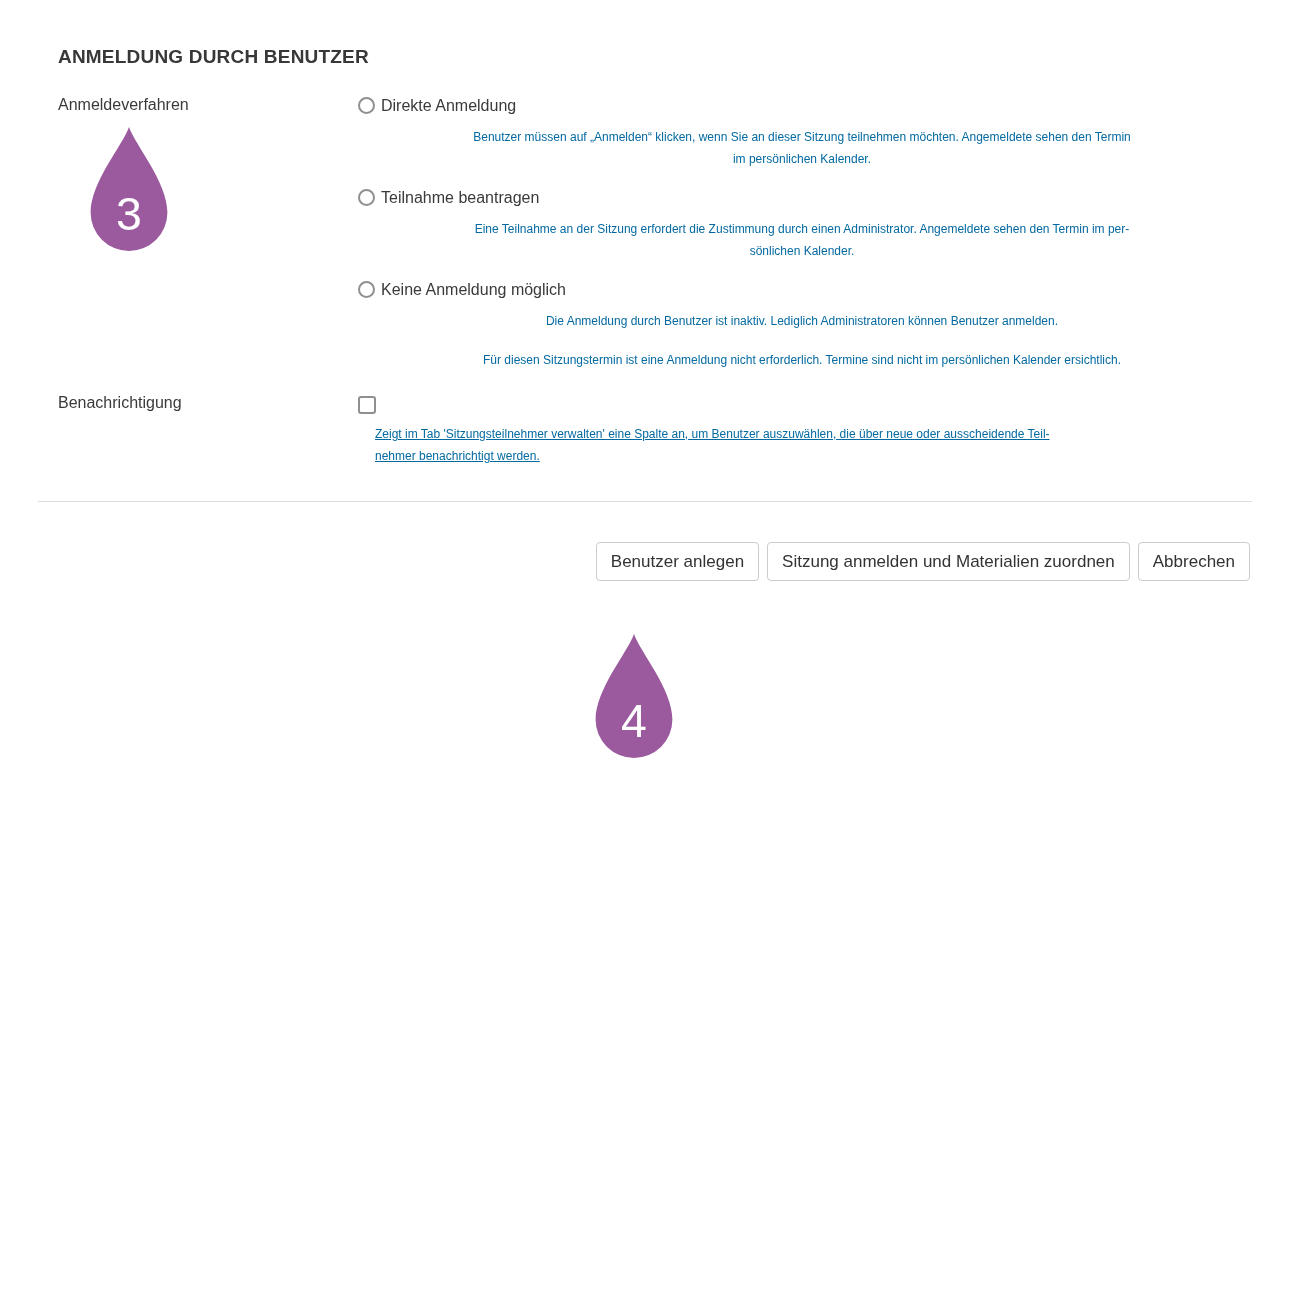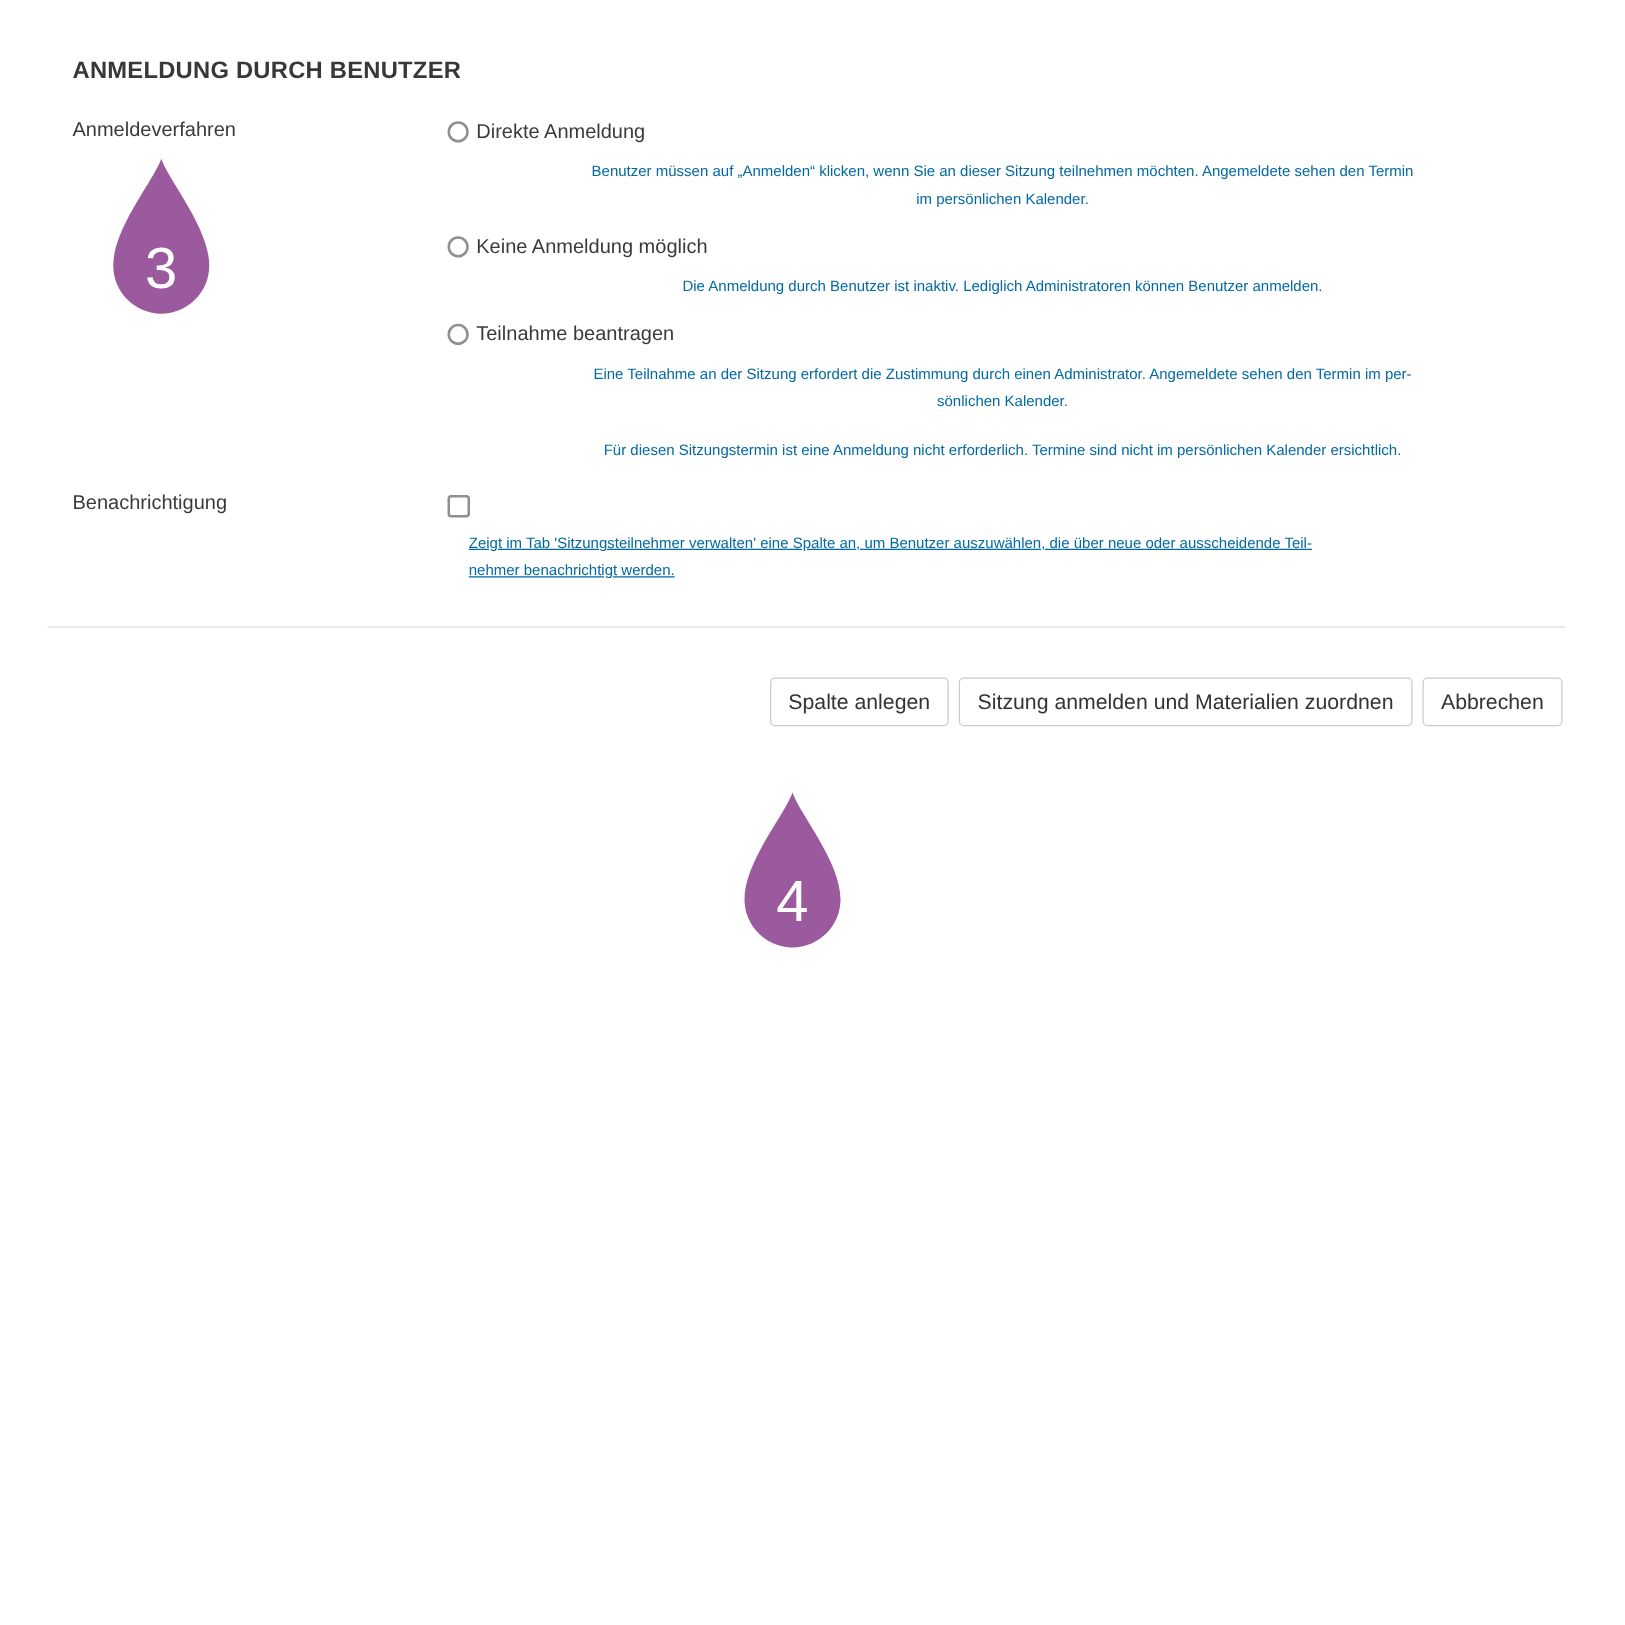--- a/index.html
+++ b/index.html
@@ -130,32 +130,32 @@
             <span class="radio"></span>
             <span class="option-label">Direkte Anmeldung</span>
           </div>
           <div class="option-desc">Benutzer müssen auf „Anmelden“ klicken, wenn Sie an dieser Sitzung teilnehmen möchten. Angemeldete sehen den Termin
 im persönlichen Kalender.</div>
         </div>
 
         <div class="option">
           <div class="option-head">
             <span class="radio"></span>
-            <span class="option-label">Keine Anmeldung möglich</span>
+            <span class="option-label">Teilnahme beantragen</span>
           </div>
-          <div class="option-desc">Die Anmeldung durch Benutzer ist inaktiv. Lediglich Administratoren können Benutzer anmelden.</div>
+          <div class="option-desc">Eine Teilnahme an der Sitzung erfordert die Zustimmung durch einen Administrator. Angemeldete sehen den Termin im per-
+sönlichen Kalender.</div>
         </div>
 
         <div class="option">
           <div class="option-head">
             <span class="radio"></span>
-            <span class="option-label">Teilnahme beantragen</span>
+            <span class="option-label">Keine Anmeldung möglich</span>
           </div>
-          <div class="option-desc">Eine Teilnahme an der Sitzung erfordert die Zustimmung durch einen Administrator. Angemeldete sehen den Termin im per-
-sönlichen Kalender.</div>
+          <div class="option-desc">Die Anmeldung durch Benutzer ist inaktiv. Lediglich Administratoren können Benutzer anmelden.</div>
         </div>
 
         <div class="option">
           <div class="option-desc">Für diesen Sitzungstermin ist eine Anmeldung nicht erforderlich. Termine sind nicht im persönlichen Kalender ersichtlich.</div>
         </div>
 
       </div>
     </div>
 
 
@@ -166,21 +166,21 @@
         <div class="field-desc">Zeigt im Tab 'Sitzungsteilnehmer verwalten' eine Spalte an, um Benutzer auszuwählen, die über neue oder ausscheidende Teil-
 nehmer benachrichtigt werden.</div>
       </div>
     </div>
 
   </div>
 
   <hr class="divider">
 
   <div class="button-bar">
-    <button class="btn">Spalte anlegen</button>
+    <button class="btn">Benutzer anlegen</button>
     <button class="btn">Sitzung anmelden und Materialien zuordnen</button>
     <button class="btn">Abbrechen</button>
   </div>
 
   <div class="marker marker-3">
     <svg viewBox="0 0 100 160" aria-hidden="true">
       <path d="M50 3 C58 26 98 72 98 110 A48 48 0 1 1 2 110 C2 72 42 26 50 3 Z" fill="#9b599e"></path>
       <text x="50" y="112" text-anchor="middle" dominant-baseline="central">3</text>
     </svg>
   </div>

